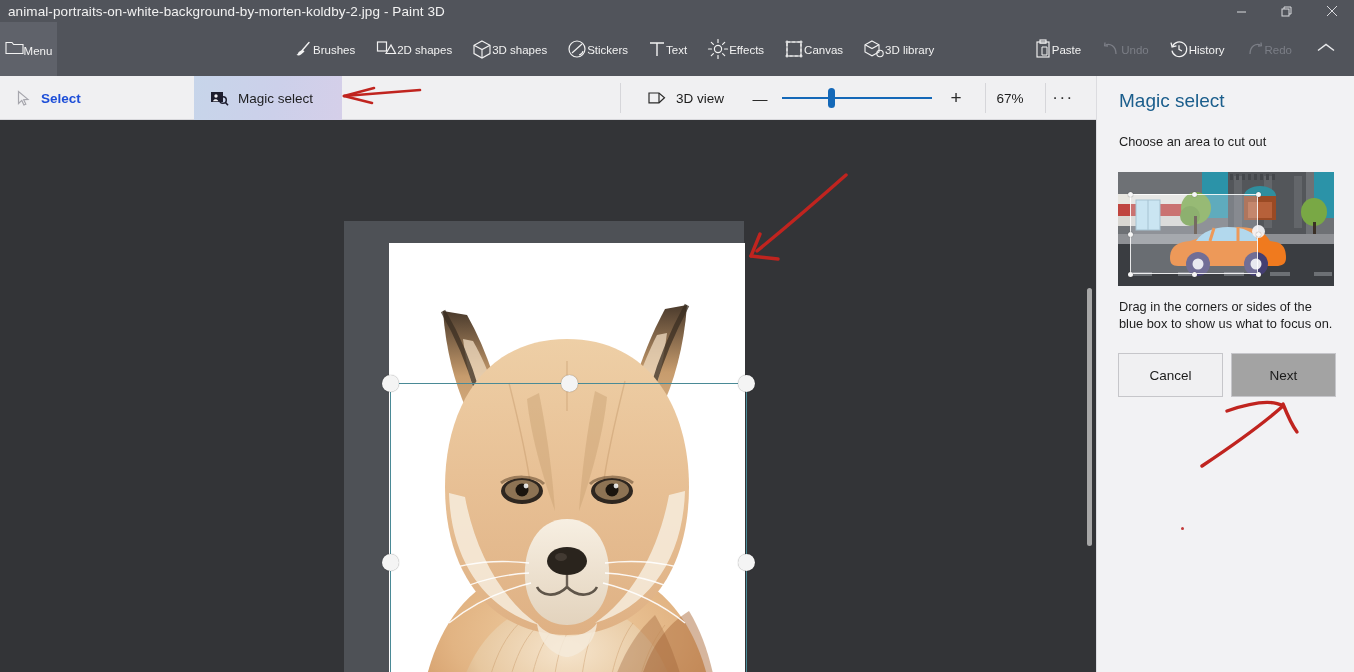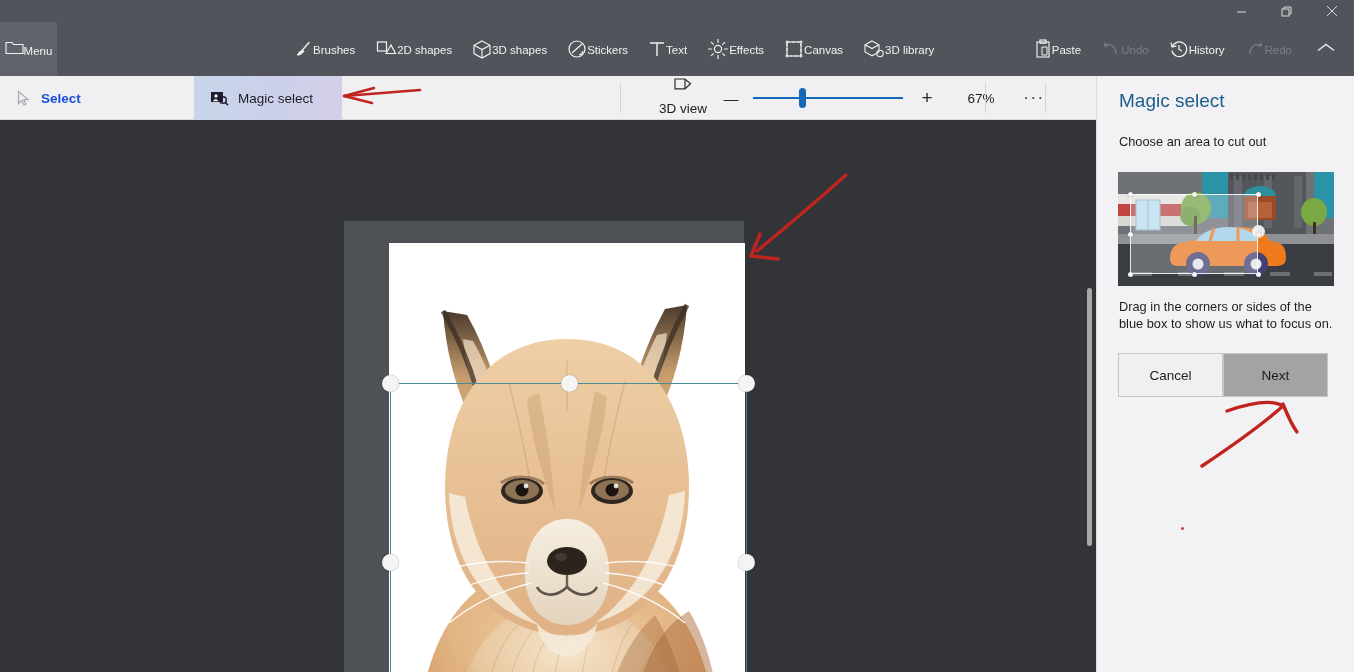--- a/index.html
+++ b/index.html
@@ -145,38 +145,39 @@
     border: 1px solid rgba(255,255,255,.85); background: rgba(230,235,245,.28);
   }
   .thumb-ball {
     position: absolute; left: 134px; top: 53px;
     width: 13px; height: 13px; border-radius: 50%; background: rgba(245,245,248,.92);
   }
   .panel-instr {
     position: absolute; left: 22px; top: 222px; width: 214px;
     font-size: 12.8px; line-height: 17px; color: #1d1d1d;
   }
-  .panel-btns { position: absolute; left: 21px; top: 277px; display: flex; gap: 0; }
+  .panel-btns { position: absolute; left: 21px; top: 277px; display: flex; gap: 8px; }
   .pbtn {
     width: 105px; height: 44px; background: #f0f0f2; border: 1px solid #c6c6ca;
     display: flex; align-items: center; justify-content: center;
     font-size: 13.5px; color: #1b1b1b;
   }
   .pbtn.next { background: #a3a3a3; }
   .red-dot { position: absolute; left: 84px; top: 451px; width: 3px; height: 3px; border-radius: 50%; background: #c23a3a; }
 
   
   .anno { position: absolute; left: 0; top: 0; pointer-events: none; }
 </style>
 </head>
 <body>
 
 <div id="app">
 
   <div class="titlebar">
+    <div class="title-text">animal-portraits-on-white-background-by-morten-koldby-2.jpg  - Paint 3D</div>
     <div class="winbtns">
       <div class="winbtn">
         <svg width="11" height="11" viewBox="0 0 11 11">
             <line x1="1" y1="6" x2="10" y2="6" stroke="#d9dade" stroke-width="1"></line>
           </svg>
       </div>
       <div class="winbtn">
         <svg width="11" height="11" viewBox="0 0 11 11">
           <rect x="1" y="3" width="7" height="7" fill="none" stroke="#d9dade" stroke-width="1"></rect>
           <path d="M3 3 V1 H10 V8 H8" fill="none" stroke="#d9dade" stroke-width="1"></path>
@@ -374,21 +375,21 @@
           <circle cx="13" cy="10" r="3.3" fill="none" stroke="#1d1d2e" stroke-width="1.5"></circle>
           <line x1="15.3" y1="12.3" x2="18" y2="15.2" stroke="#1d1d2e" stroke-width="1.6"></line>
         </svg>
       </span>
       <span>Magic select</span>
     </div>
 
     <div class="sep-v" style="left:620px;"></div>
 
     <div class="zoomgroup">
-      <div class="t2item" style="position:relative; left:12px; padding:0 14px;flex-direction:column;">
+      <div class="t2item" style="position:relative; left:0; padding:0 14px;">
         <span class="ico">
           <svg width="20" height="16" viewBox="0 0 20 16">
             <path d="M2 3 H12 L17.5 7.8 L12 12.8 H2 Z" fill="none" stroke="#2b2b2b" stroke-width="1.2"></path>
             <path d="M12 3 V12.8" stroke="#2b2b2b" stroke-width="1.2"></path>
           </svg>
         </span>
         <span>3D view</span>
       </div>
 
       <div style="width:44px; text-align:center; font-size:15px; color:#2b2b2b;">

